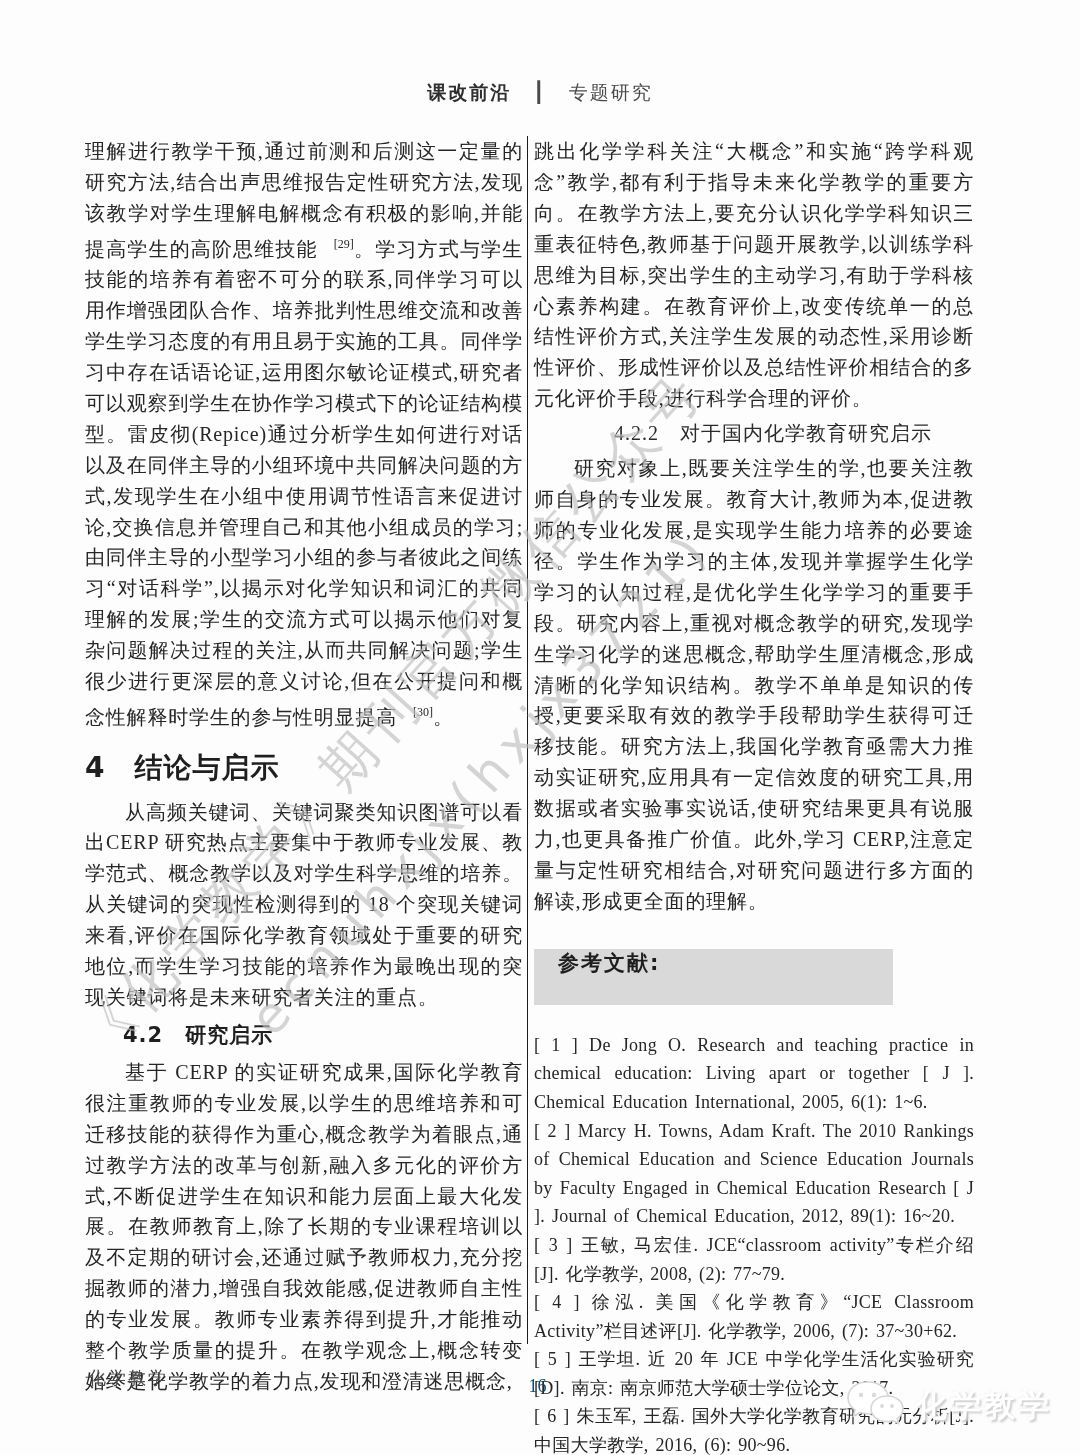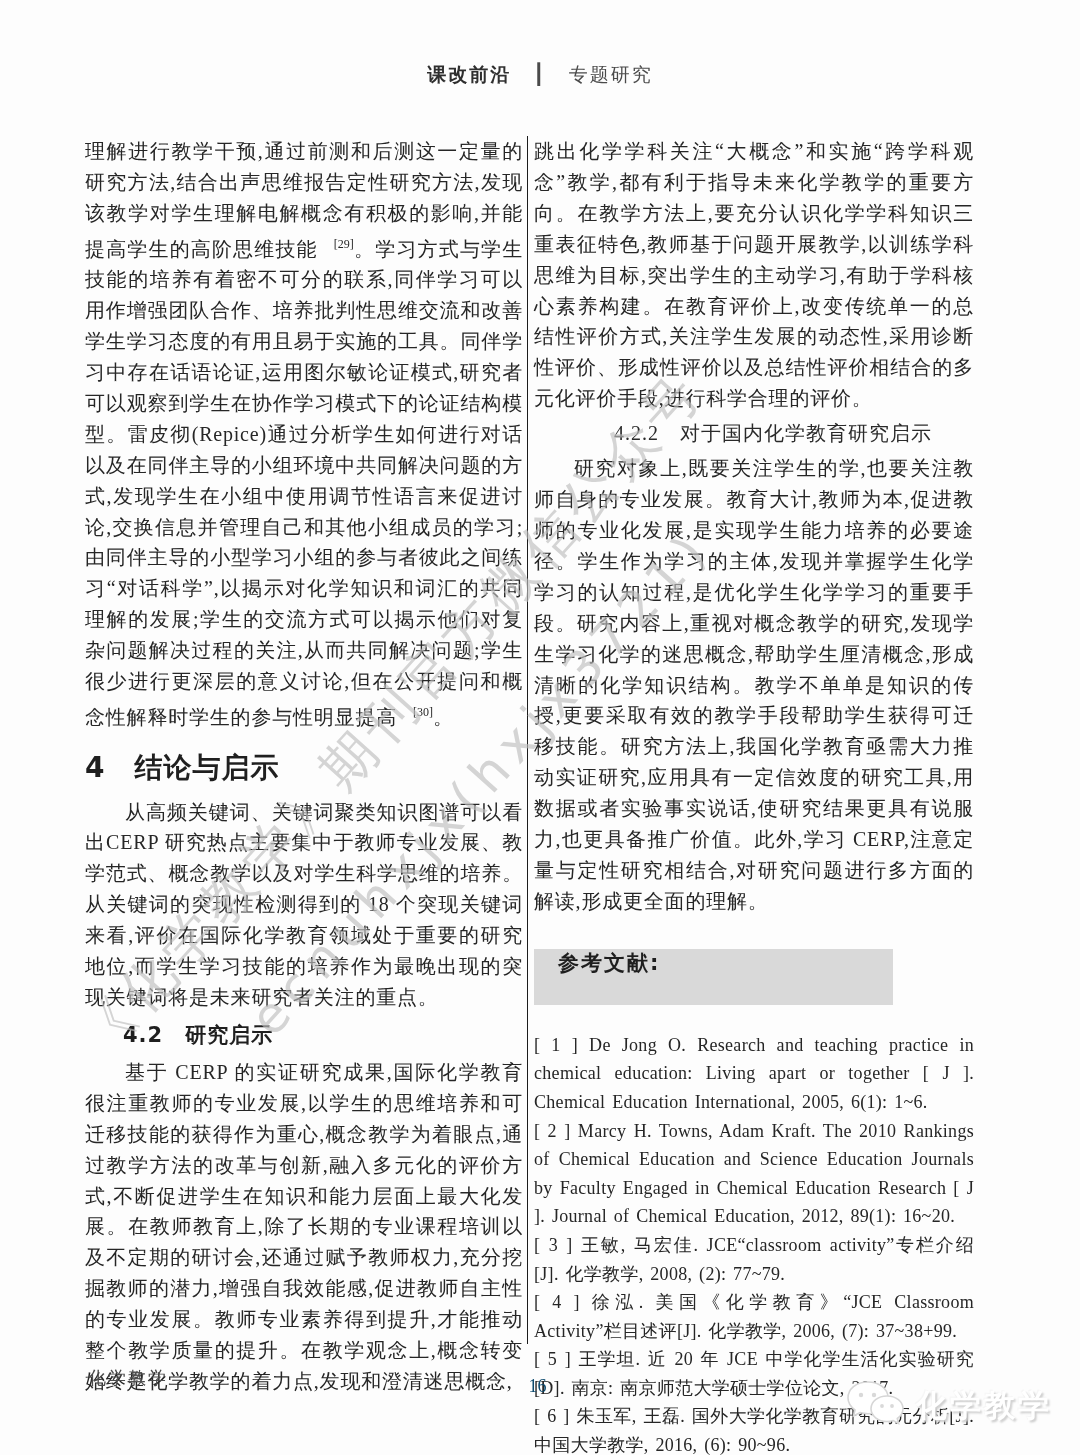--- a/index.html
+++ b/index.html
@@ -8,21 +8,21 @@
     position:relative;
     width:1080px; height:1455px;
     margin:0 auto;
     background:#fdfdfd;
     overflow:hidden;
     font-family:"Liberation Serif","DejaVu Serif",serif;
     color:#2b2b2b;
   }
   
   .page-header {
-    position:absolute; top:62px; left:0; width:100%;
+    position:absolute; top:80px; left:0; width:100%;
     text-align:center;
     font-family:"DejaVu Sans","Liberation Sans",sans-serif;
     font-size:19px; color:#3a3a3a;
     letter-spacing:2px;
   }
   .page-header .section { font-weight:bold; color:#2f2f2f; }
   .page-header .sep { display:inline-block; margin:0 14px; font-weight:bold; color:#4a4a4a; transform:scaleY(1.05); }
   .page-header .topic { font-weight:normal; color:#4a4a4a; }
 
   
@@ -153,21 +153,21 @@
       <p class="body-text indent">研究对象上,既要关注学生的学,也要关注教师自身的专业发展。教育大计,教师为本,促进教师的专业化发展,是实现学生能力培养的必要途径。学生作为学习的主体,发现并掌握学生化学学习的认知过程,是优化学生化学学习的重要手段。研究内容上,重视对概念教学的研究,发现学生学习化学的迷思概念,帮助学生厘清概念,形成清晰的化学知识结构。教学不单单是知识的传授,更要采取有效的教学手段帮助学生获得可迁移技能。研究方法上,我国化学教育亟需大力推动实证研究,应用具有一定信效度的研究工具,用数据或者实验事实说话,使研究结果更具有说服力,也更具备推广价值。此外,学习 CERP,注意定量与定性研究相结合,对研究问题进行多方面的解读,形成更全面的理解。</p>
 
       <div class="refs-header">
         <span>参考文献:</span>
       </div>
 
       <div class="refs-list">
         <p class="ref-item">[ 1 ]  De Jong O.  Research and teaching practice in chemical education: Living apart or together [ J ].  Chemical Education International, 2005, 6(1): 1~6.</p>
         <p class="ref-item">[ 2 ]  Marcy H. Towns, Adam Kraft.  The 2010 Rankings of Chemical Education and Science Education Journals by Faculty Engaged in Chemical Education Research [ J ].  Journal of Chemical Education, 2012, 89(1): 16~20.</p>
         <p class="ref-item">[ 3 ]  王敏, 马宏佳. JCE“classroom activity”专栏介绍[J]. 化学教学, 2008, (2): 77~79.</p>
-        <p class="ref-item">[ 4 ]  徐泓. 美国《化学教育》“JCE Classroom Activity”栏目述评[J]. 化学教学, 2006, (7): 37~38+99.</p>
+        <p class="ref-item">[ 4 ]  徐泓. 美国《化学教育》“JCE Classroom Activity”栏目述评[J]. 化学教学, 2006, (7): 37~30+62.</p>
         <p class="ref-item">[ 5 ]  王学坦. 近 20 年 JCE 中学化学生活化实验研究[D]. 南京: 南京师范大学硕士学位论文, 2017.</p>
         <p class="ref-item">[ 6 ]  朱玉军, 王磊. 国外大学化学教育研究的元分析[J]. 中国大学教学, 2016, (6): 90~96.</p>
       </div>
     </div>
 
   </div>
 
   <div class="page-footer">
     <span class="footer-journal">化学教学</span>
     <span class="footer-page">16</span>

